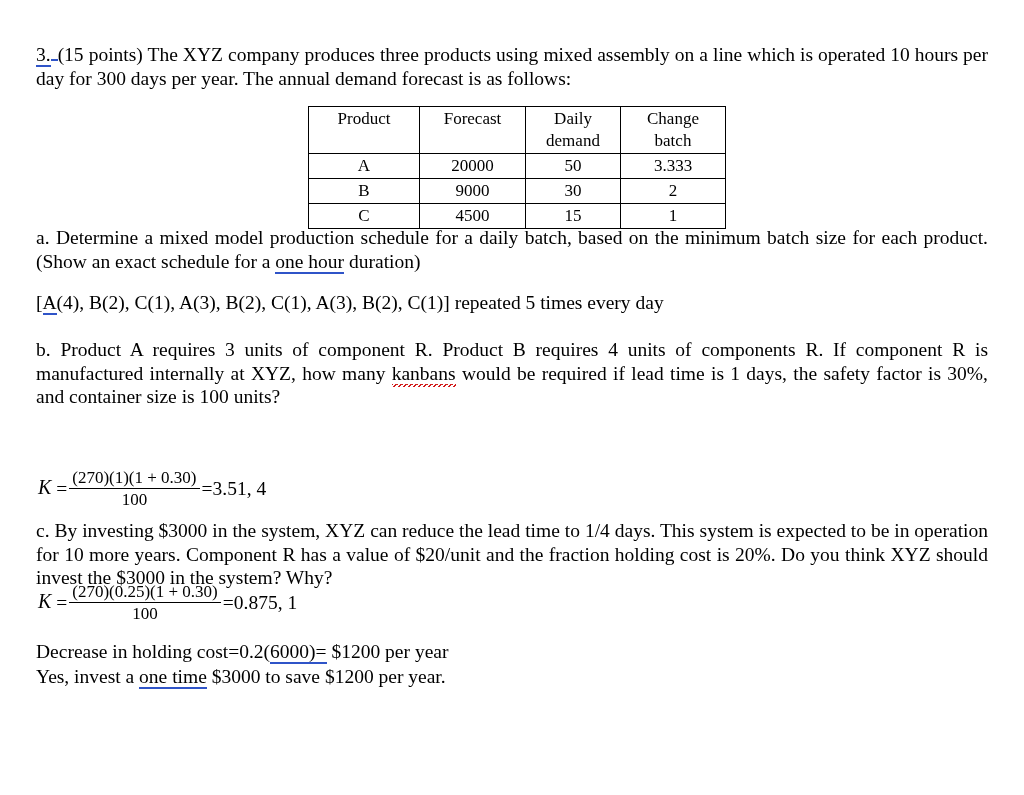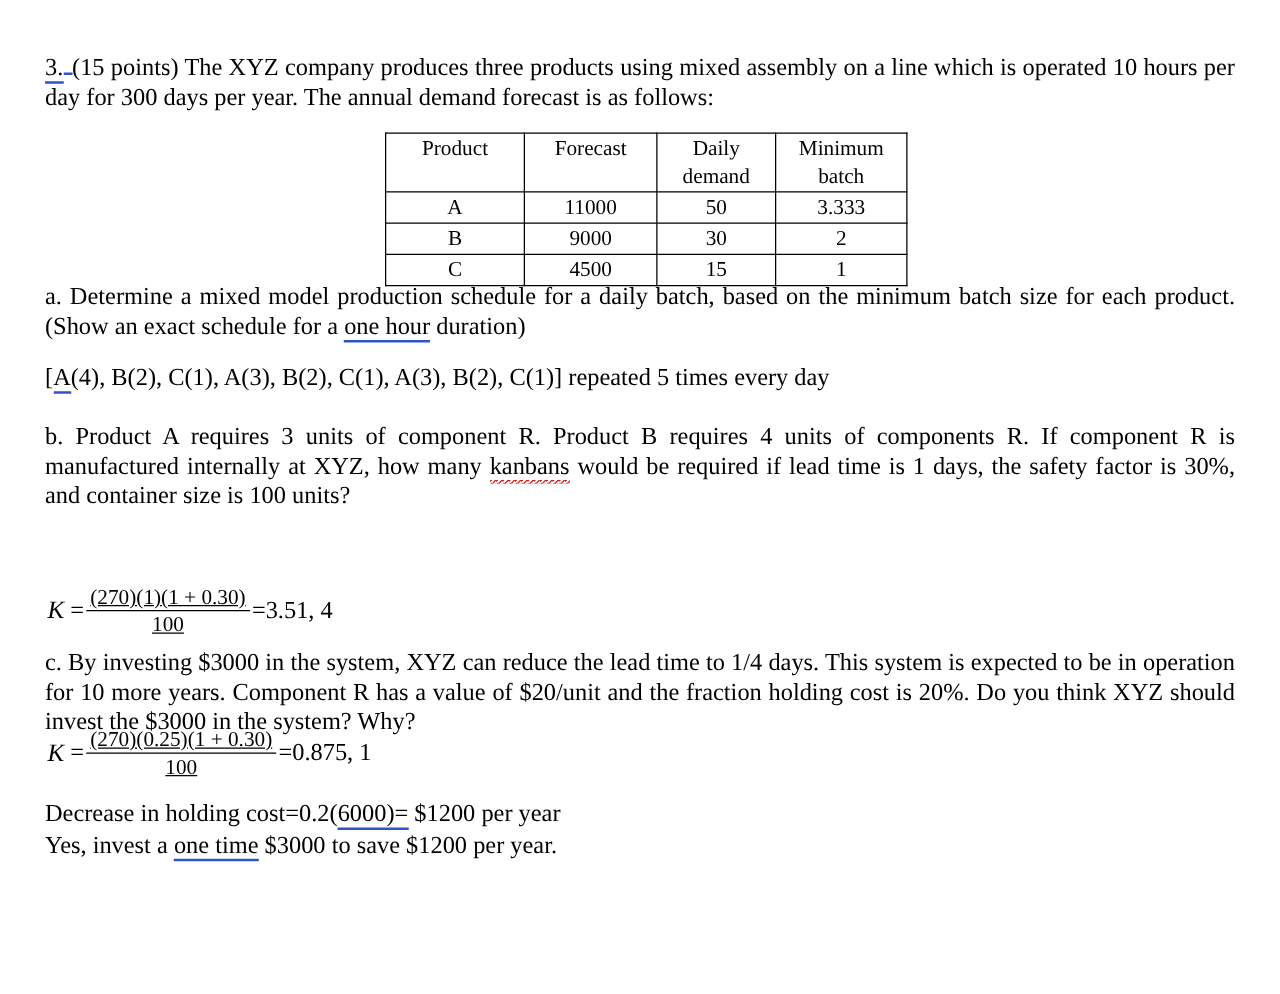--- a/index.html
+++ b/index.html
@@ -90,21 +90,20 @@
     font-style: italic;
     font-size: 20px;
   }
   .frac {
     display: inline-block;
     vertical-align: middle;
     text-align: center;
     margin: 0 2px;
     position: relative;
     top: -1px;
-    text-decoration: underline;
   }
   .frac .num {
     display: block;
     font-size: 17px;
     padding: 0 3px 1px 3px;
     border-bottom: 1.3px solid #000;
     line-height: 19px;
   }
   .frac .den {
     display: block;
@@ -134,29 +133,29 @@
     <table class="data">
       <thead>
         <tr class="hdr-two">
           <th class="c-prod">Product</th>
           <th class="c-fc">Forecast</th>
           <th class="c-dd">
             <span>Daily</span><br>
             <span>demand</span>
           </th>
           <th class="c-mb">
-            <span>Minimum</span><br>
+            <span>Change</span><br>
             <span>batch</span>
           </th>
         </tr>
       </thead>
       <tbody>
         <tr class="row-h">
           <td>A</td>
-          <td>11000</td>
+          <td>20000</td>
           <td>50</td>
           <td>3.333</td>
         </tr>
         <tr class="row-h">
           <td>B</td>
           <td>9000</td>
           <td>30</td>
           <td>2</td>
         </tr>
         <tr class="row-h">

